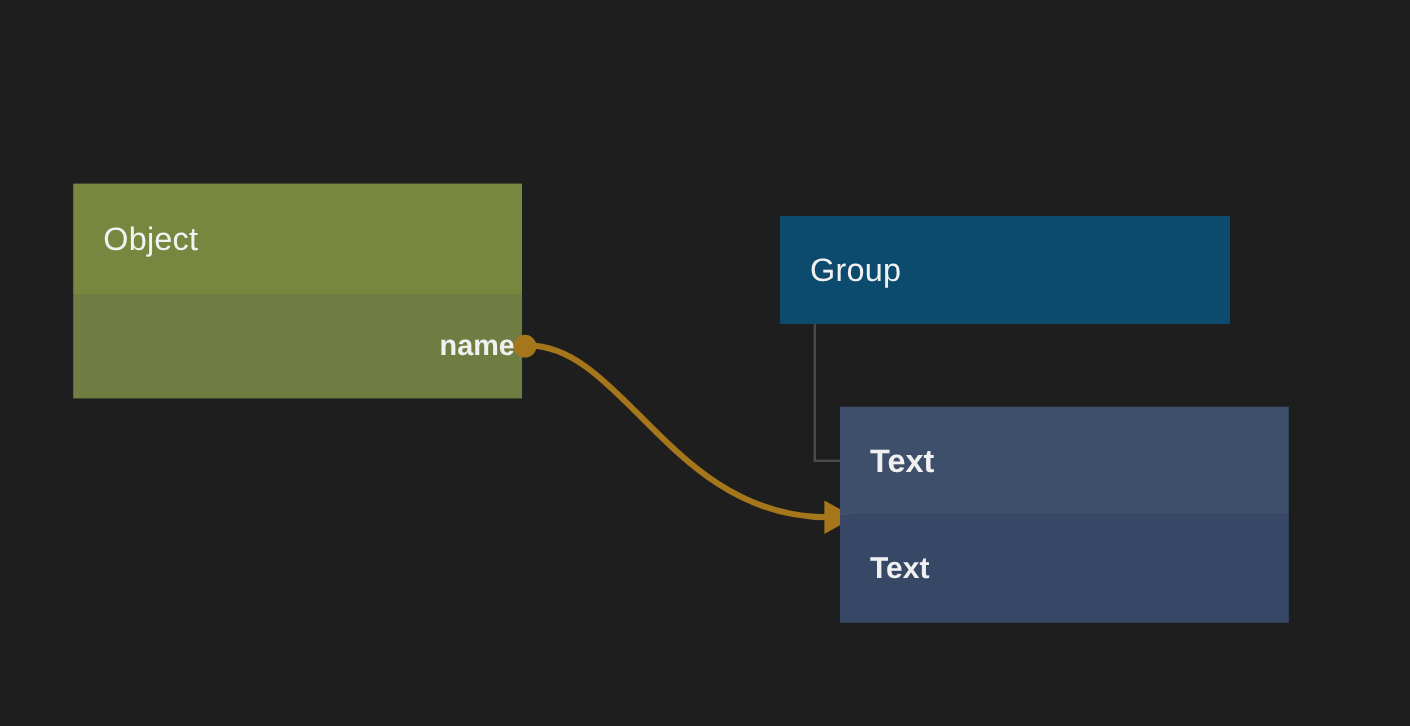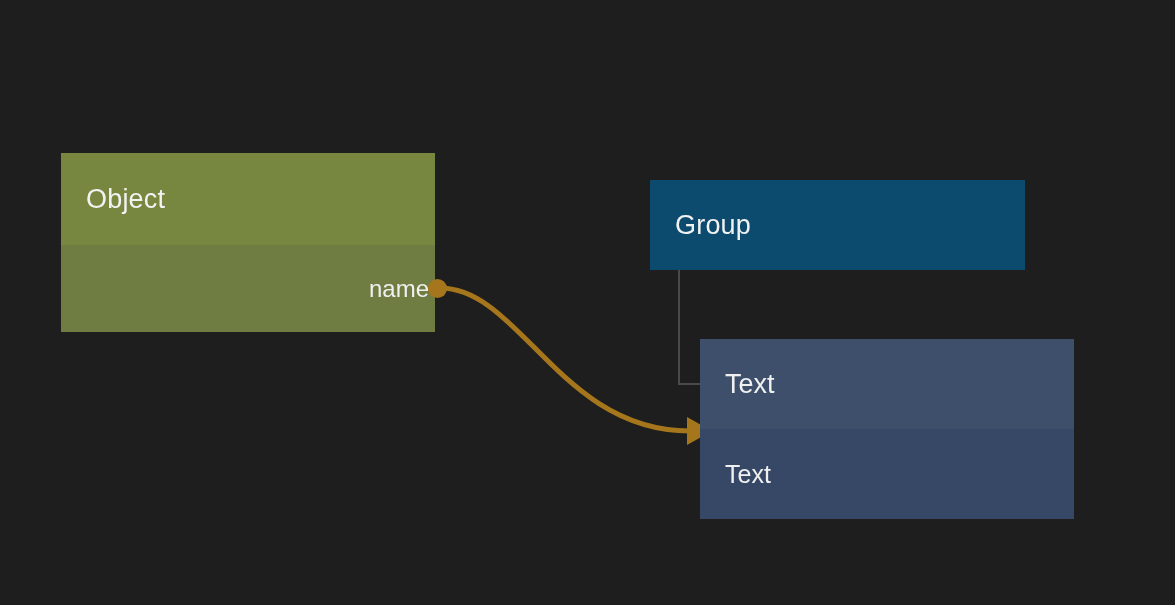--- a/index.html
+++ b/index.html
@@ -40,21 +40,21 @@
     font-weight: 400;
     letter-spacing: 0.2px;
   }
 
   .node-row {
     box-sizing: border-box;
     display: flex;
     align-items: center;
     color: #f0f0f0;
     font-size: 22px;
-    font-weight: 400;
+    font-weight: 700;
   }
 
   
   #object-node {
     left: 61px;
     top: 153px;
     width: 374px;
     height: 179px;
   }
   #object-node .node-header {

